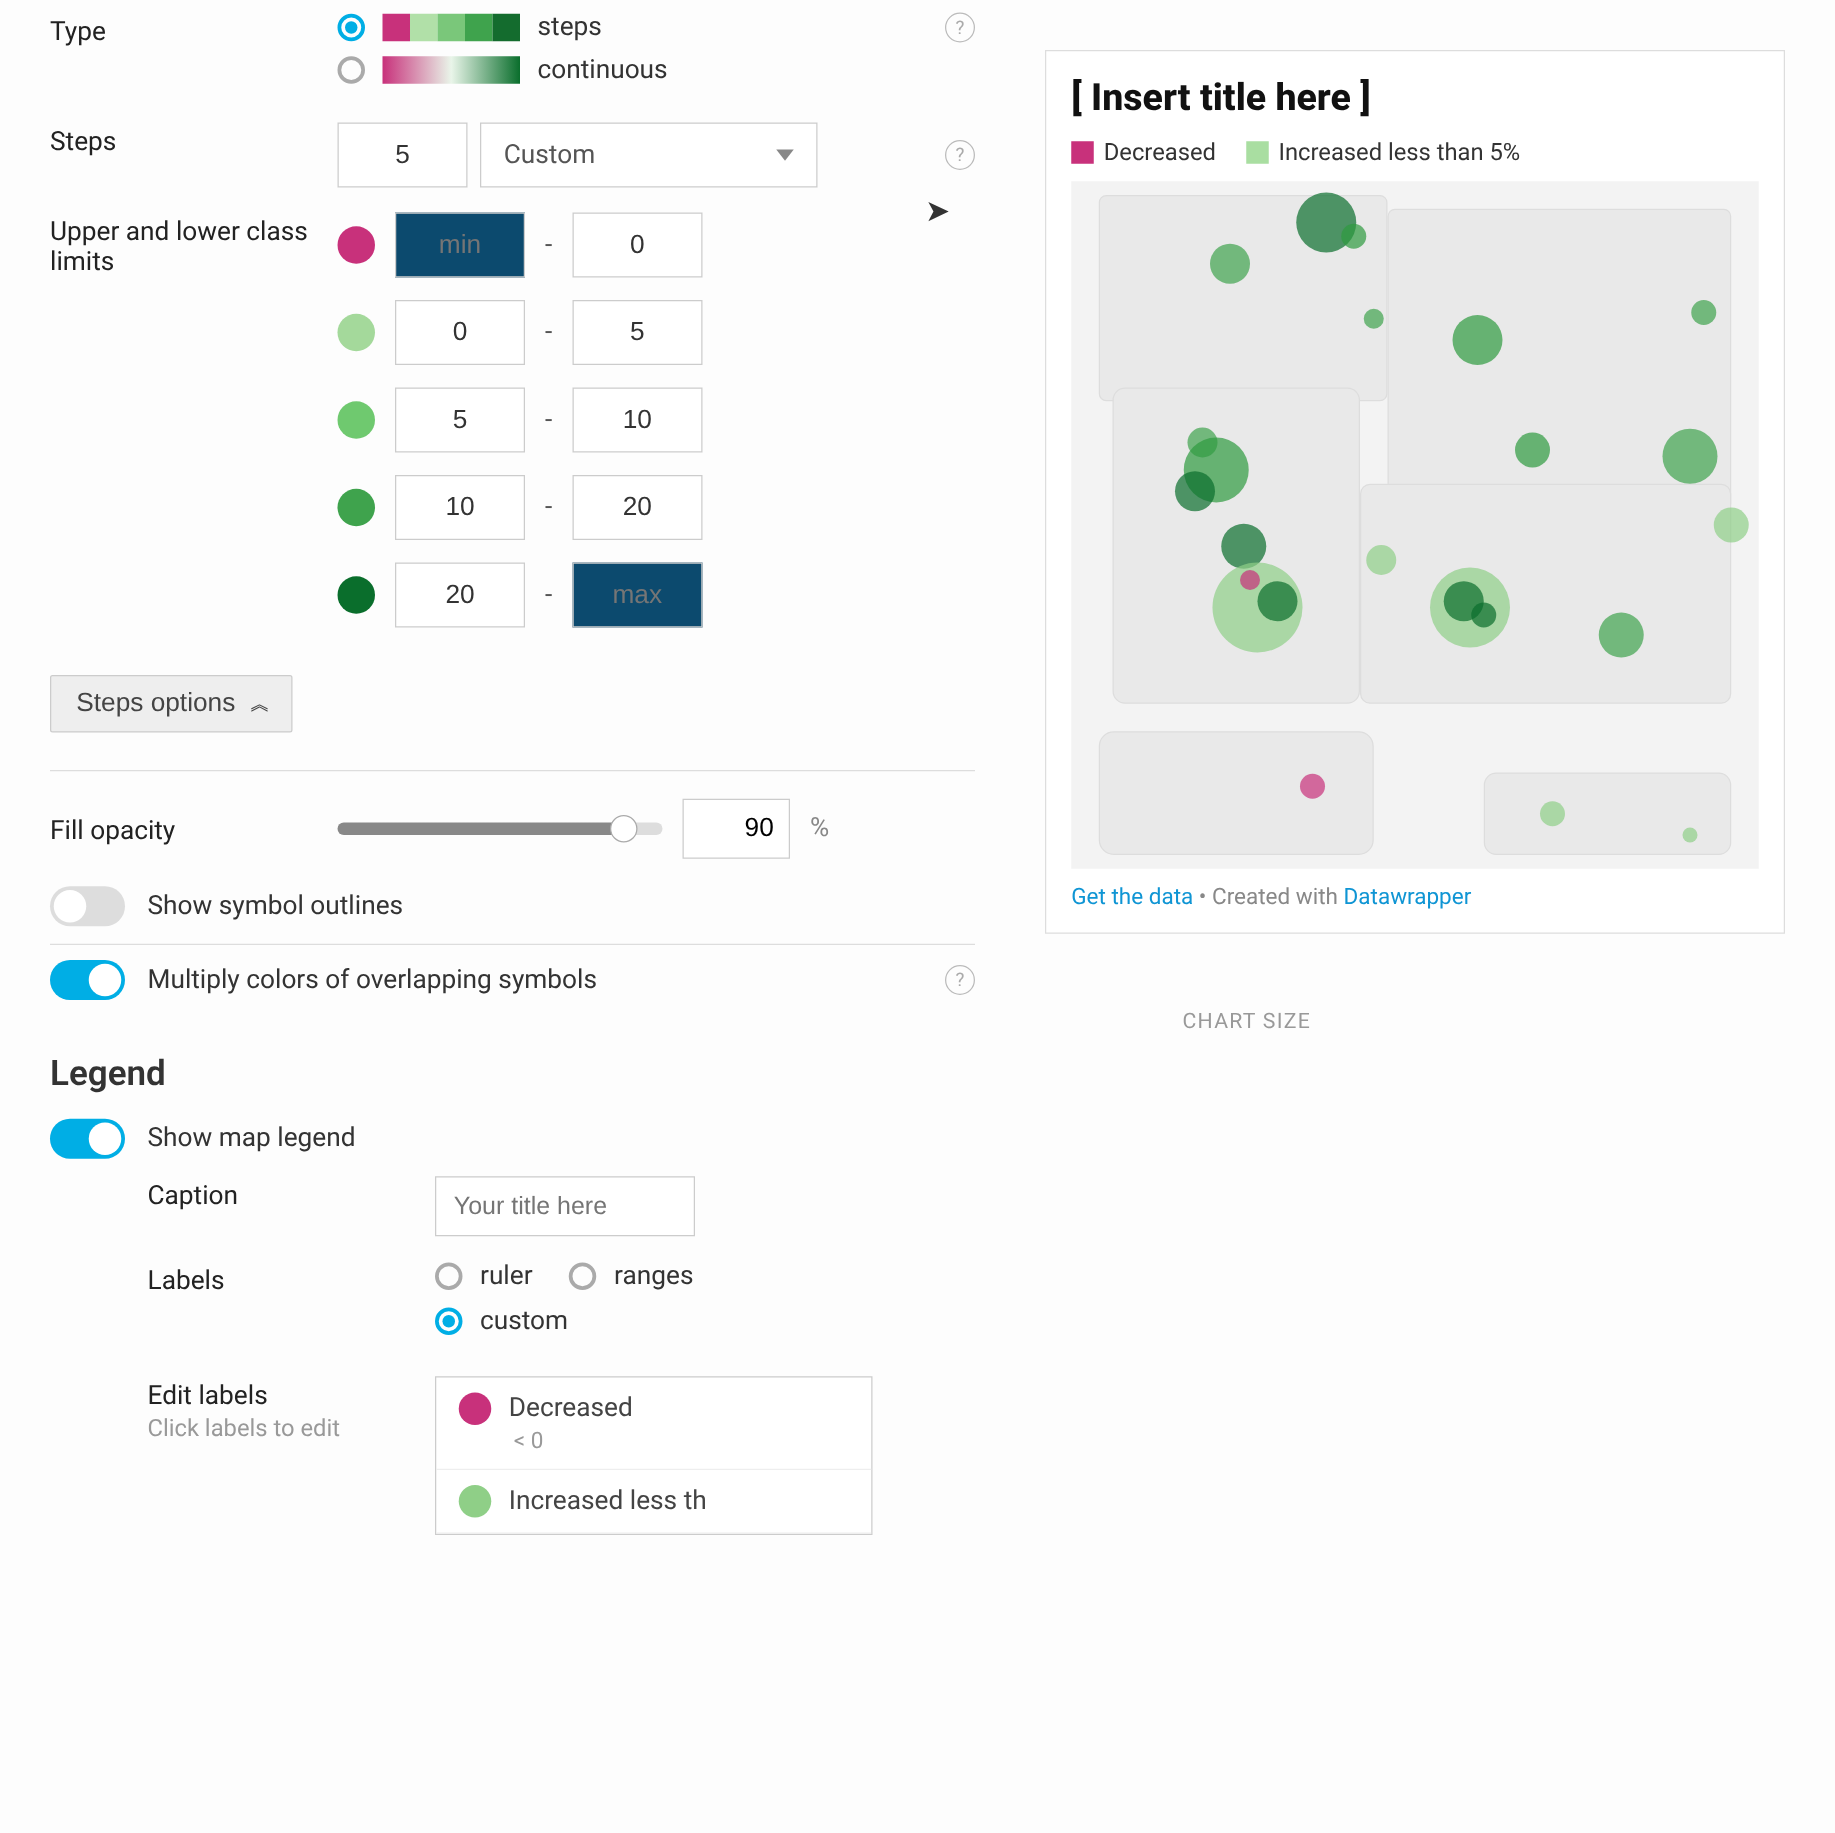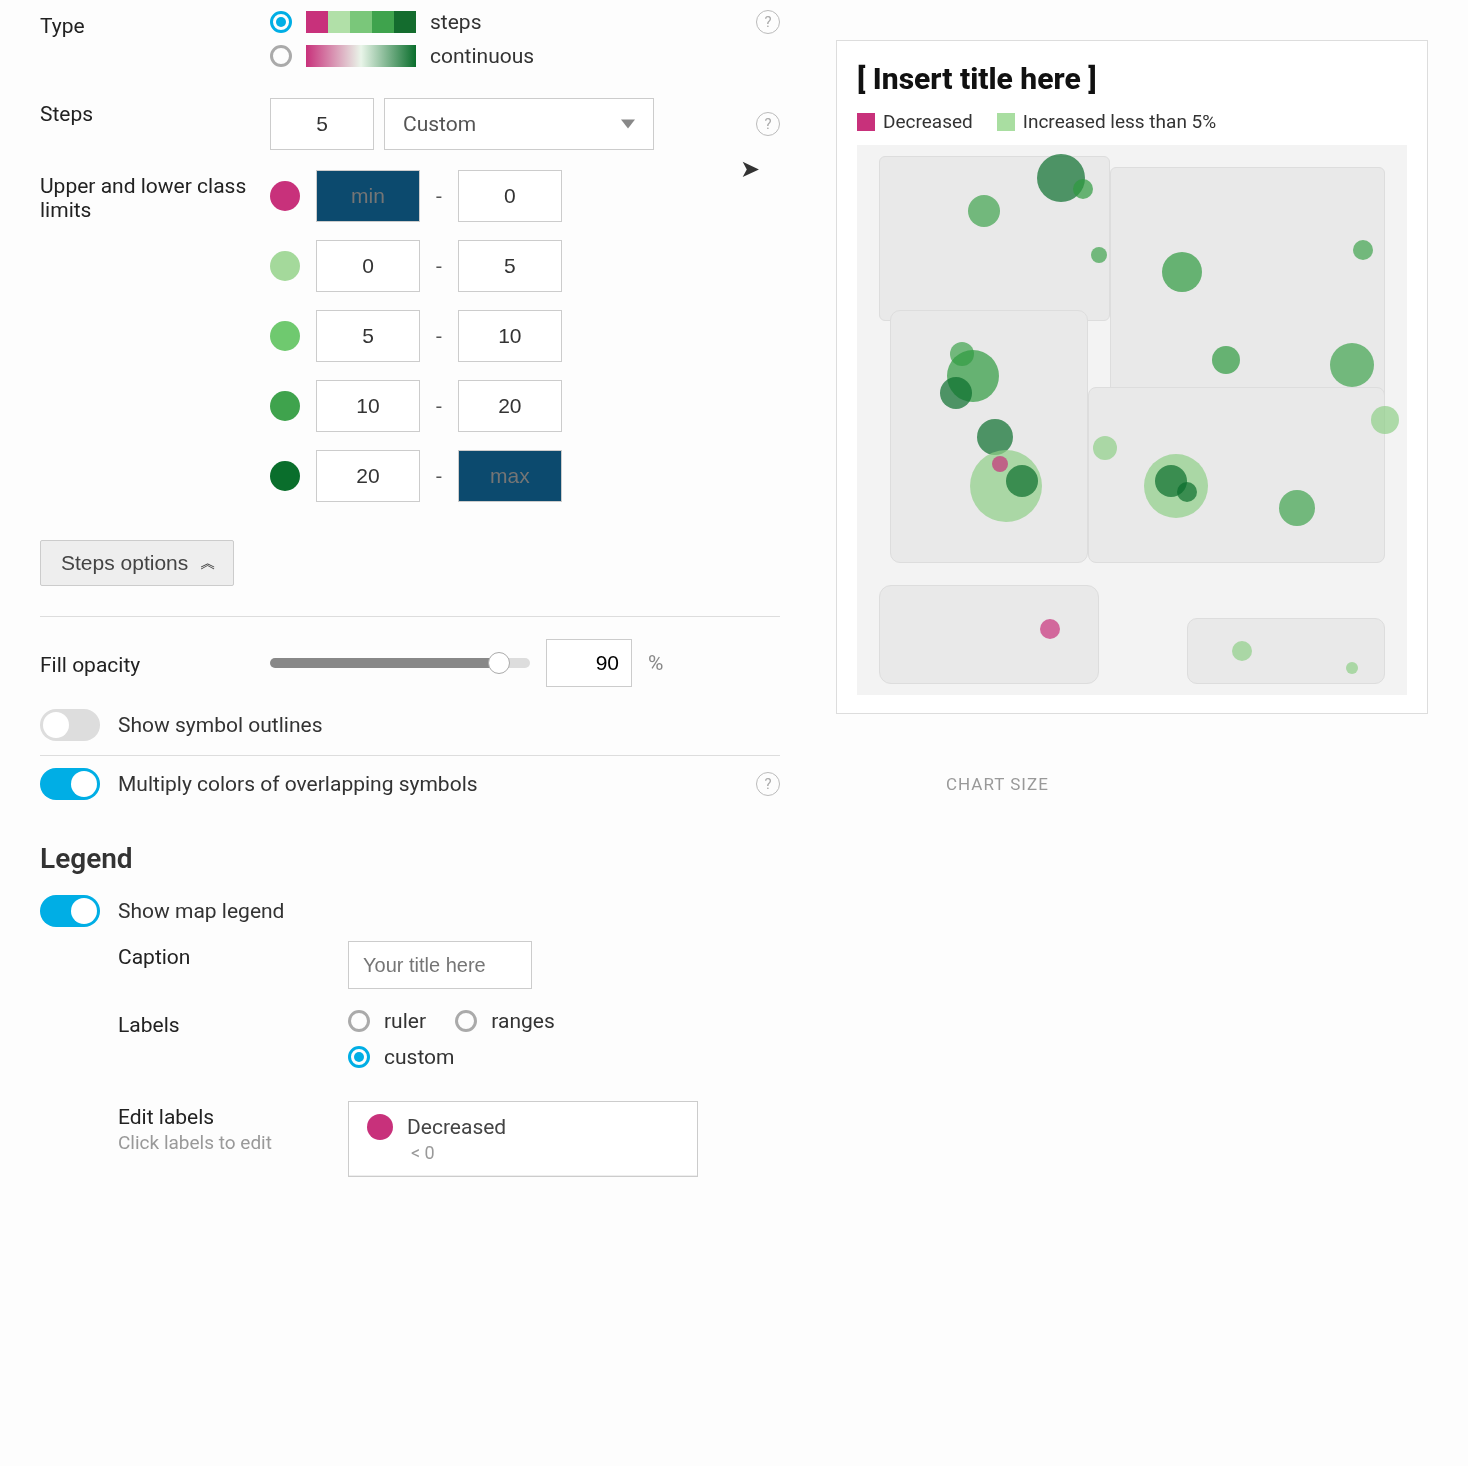--- a/index.html
+++ b/index.html
@@ -57,21 +57,21 @@
 .toggle-row { display: flex; align-items: center; gap: 18px; margin-bottom: 14px; }
 .toggle { width: 60px; height: 32px; border-radius: 16px; position: relative; cursor: pointer; }
 .toggle.on { background: #00aee5; }
 .toggle.off { background: #ddd; }
 .toggle::after { content: ''; position: absolute; width: 26px; height: 26px; border-radius: 50%; background: #fff; top: 3px; }
 .toggle.on::after { right: 3px; }
 .toggle.off::after { left: 3px; }
 
 h2.legend-title { font-size: 28px; font-weight: 600; margin: 42px 0 20px; }
 
-.caption-input { width: 184px; height: 48px; border: 1px solid #ccc; padding: 0 14px; font-size: 20px; color: #999; }
+.caption-input { width: 208px; height: 48px; border: 1px solid #ccc; padding: 0 14px; font-size: 20px; color: #999; }
 
 .labels-group .radio-row { display: inline-flex; margin-right: 24px; margin-bottom: 12px; }
 
 .edit-box { border: 1px solid #ccc; background: #fff; width: 350px; }
 .edit-item { padding: 12px 18px; border-bottom: 1px solid #eee; cursor: pointer; }
 .edit-item-row1 { display: flex; align-items: center; gap: 14px; font-size: 21px; color: #444; }
 .edit-item .small { color: #999; font-size: 18px; margin-left: 44px; margin-top: 2px; }
 .swatch-sm { width: 26px; height: 26px; border-radius: 50%; }
 
 
@@ -248,20 +248,26 @@
         <div class="sub">Click labels to edit</div>
       </div>
       <div class="row-content">
         <div class="edit-box" id="edit-items">
             <div class="edit-item">
               <div class="edit-item-row1">
                 <span class="swatch-sm" style="background: rgb(200, 49, 123);"></span>
                 <span>Decreased</span>
               </div>
               <div class="small">&lt; 0</div>
+            </div>
+            <div class="edit-item">
+              <div class="edit-item-row1">
+                <span class="swatch-sm" style="background: rgb(143, 207, 135);"></span>
+                <span>Increased less th</span>
+              </div>
             </div>
           </div>
       </div>
     </div>
 
     <span class="cursor-arrow">➤</span>
   </div>
 
   <div class="right-panel">
     <div class="preview-card">
@@ -301,17 +307,23 @@
           <div class="bubble" style="left: 45%; top: 55%; width: 24px; height: 24px; background: rgb(143, 207, 135); transform: translate(-50%, -50%);"></div>
           <div class="bubble" style="left: 58%; top: 62%; width: 64px; height: 64px; background: rgb(143, 207, 135); transform: translate(-50%, -50%);"></div>
           <div class="bubble" style="left: 57%; top: 61%; width: 32px; height: 32px; background: rgb(10, 110, 44); transform: translate(-50%, -50%);"></div>
           <div class="bubble" style="left: 60%; top: 63%; width: 20px; height: 20px; background: rgb(10, 110, 44); transform: translate(-50%, -50%);"></div>
           <div class="bubble" style="left: 80%; top: 66%; width: 36px; height: 36px; background: rgb(63, 163, 77); transform: translate(-50%, -50%);"></div>
           <div class="bubble" style="left: 96%; top: 50%; width: 28px; height: 28px; background: rgb(143, 207, 135); transform: translate(-50%, -50%);"></div>
           <div class="bubble" style="left: 35%; top: 88%; width: 20px; height: 20px; background: rgb(200, 49, 123); transform: translate(-50%, -50%);"></div>
           <div class="bubble" style="left: 70%; top: 92%; width: 20px; height: 20px; background: rgb(143, 207, 135); transform: translate(-50%, -50%);"></div>
           <div class="bubble" style="left: 90%; top: 95%; width: 12px; height: 12px; background: rgb(143, 207, 135); transform: translate(-50%, -50%);"></div>
         </div>
+      <div class="footer-line">
+        <a href="#">Get the data</a>
+        <span class="sep"> • </span>
+        <span class="created">Created with</span>
+        <a href="#">Datawrapper</a>
+      </div>
     </div>
 
     <div class="chart-size-label">CHART SIZE</div>
   </div>
 </div>
 
 </body></html>

